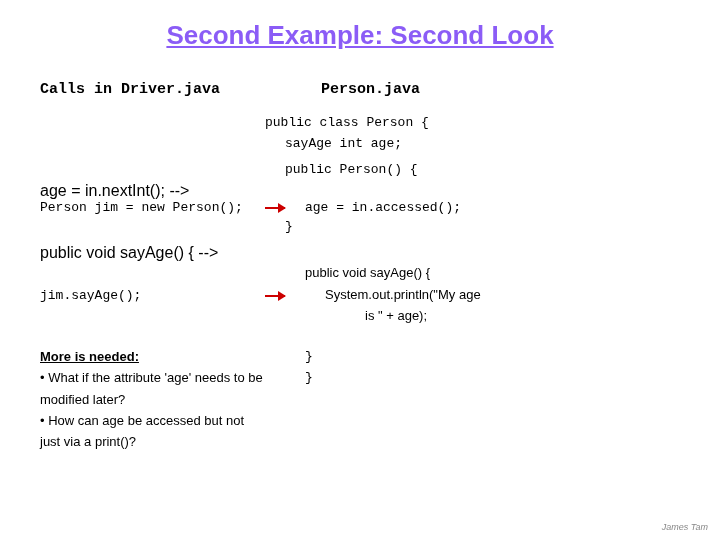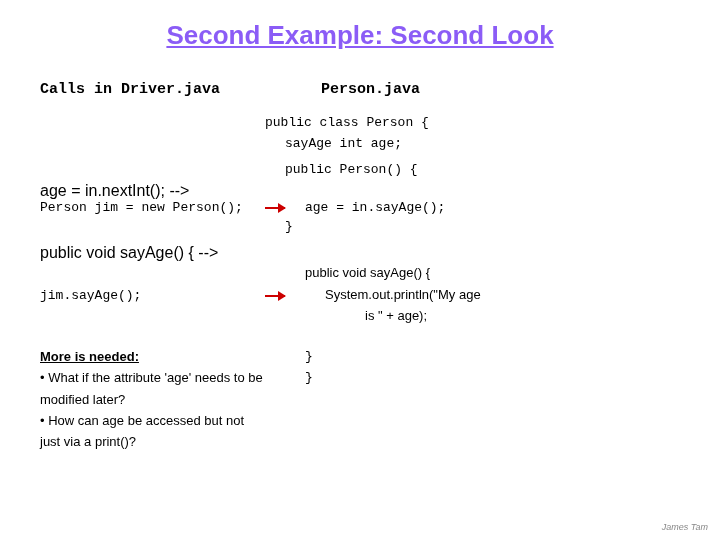--- a/index.html
+++ b/index.html
@@ -88,21 +88,21 @@
     <div>    public Person() {</div>
   </div>
 
    age = in.nextInt(); --&gt;
   <div style="display:flex; align-items:center; margin-bottom:4px;">
     <div style="width:225px; font-family:'Courier New',Courier,monospace; font-size:13px;">Person jim = new Person();</div>
 
     <div class="red-arrow-wrapper" style="width:20px;">
       <div class="red-arrow-line" style="width:20px;"></div>
     </div>
-    <div style="font-family:'Courier New',Courier,monospace; font-size:13px; padding-left:20px;">        age = in.sayAge();</div>
+    <div style="font-family:'Courier New',Courier,monospace; font-size:13px; padding-left:20px;">        age = in.accessed();</div>
   </div>
 
   
   <div style="font-family:'Courier New',Courier,monospace; font-size:13px; margin-left:225px; padding-left:20px; margin-bottom:10px;">
     <div>    }</div>
   </div>
 
    public void sayAge() { --&gt;
   <div style="display:flex; align-items:center; margin-bottom:19px;">
     <div style="width:225px; font-family:'Courier New',Courier,monospace; font-size:13px; padding-top:2px;">jim.sayAge();</div>

